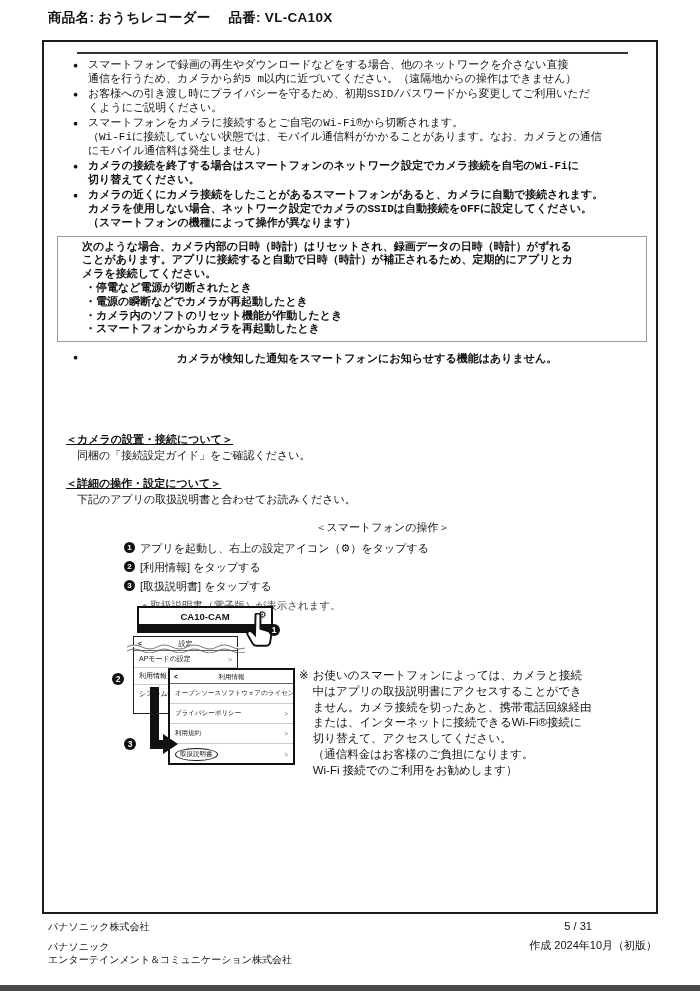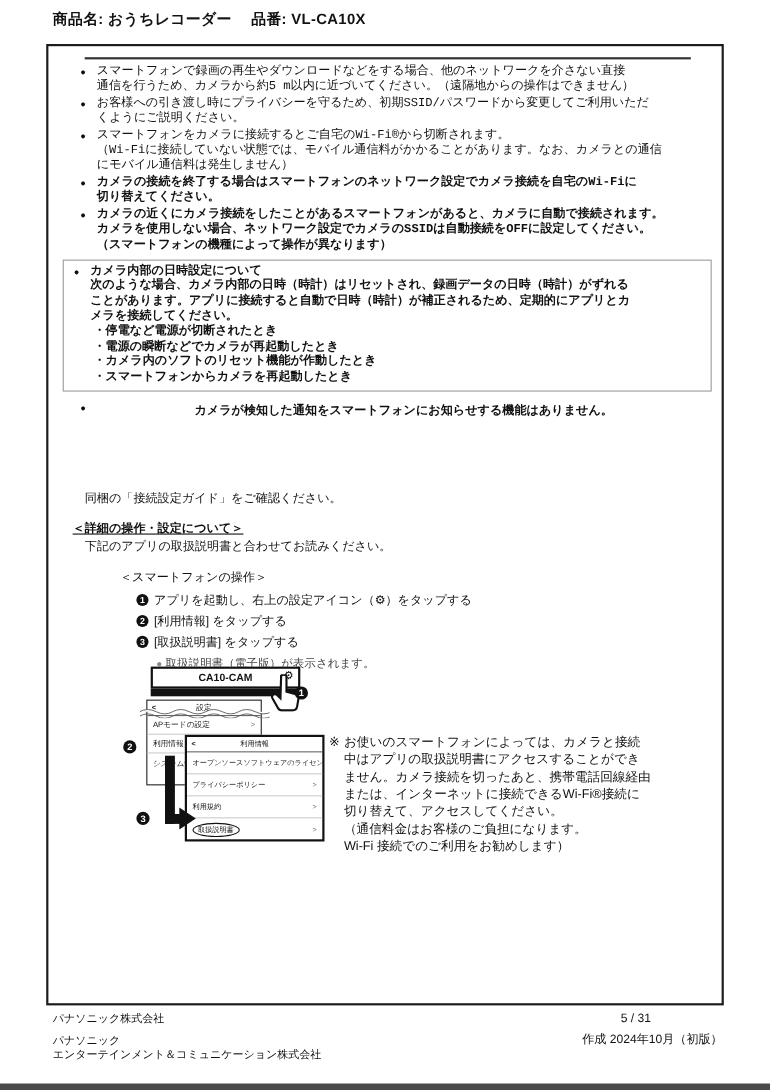--- a/index.html
+++ b/index.html
@@ -22,21 +22,21 @@
   .db-body{margin-left:15px;white-space:pre-line;}
   .db-item{margin-left:18px;}
   .final-bullet{position:relative;margin:9px 10px 0 29px;padding-left:15px;font-size:11px;font-weight:bold;text-align:center;}
   .final-bullet::before{content:"●";position:absolute;left:0;top:1px;font-size:8.5px;}
   
   .sections{margin:66px 0 0 22px;font-size:11px;line-height:14px;}
   .sec-heading{font-weight:bold;text-decoration:underline;}
   .sec-body{margin:2px 0 14px 11px;}
   
   .op{margin:12px 0 0 43px;font-size:11px;}
-  .op-heading{margin-bottom:7px;}
+  .op-heading{margin-bottom:7px;text-align:center;}
   .step{display:flex;align-items:flex-start;gap:5px;margin:0 0 5px 15px;}
   .badge{flex:0 0 auto;display:inline-block;width:11px;height:11px;border-radius:50%;background:#111;color:#fff;
          font-size:8px;line-height:11px;text-align:center;font-weight:bold;margin-top:1px;}
   .substep{margin-left:33px;color:#444;font-size:10.5px;}
   .gray-dot{color:#888;font-size:9px;margin-right:3px;}
   
   .figure-row{position:absolute;left:0;top:600px;width:580px;height:200px;}
   .badge-abs{position:absolute;width:12px;height:12px;border-radius:50%;background:#111;color:#fff;
              font-size:8.5px;line-height:12px;text-align:center;font-weight:bold;z-index:8;}
   .b1{left:268px;top:24px;}
@@ -91,34 +91,34 @@
 （Wi-Fiに接続していない状態では、モバイル通信料がかかることがあります。なお、カメラとの通信
 にモバイル通信料は発生しません）</li>
     <li class="bold">カメラの接続を終了する場合はスマートフォンのネットワーク設定でカメラ接続を自宅のWi-Fiに
 切り替えてください。</li>
     <li class="bold">カメラの近くにカメラ接続をしたことがあるスマートフォンがあると、カメラに自動で接続されます。
 カメラを使用しない場合、ネットワーク設定でカメラのSSIDは自動接続をOFFに設定してください。
 （スマートフォンの機種によって操作が異なります）</li>
   </ul>
 
   <div class="datebox">
-    <div class="db-title">カメラ内部の日時設定について</div>
     <div class="db-body">次のような場合、カメラ内部の日時（時計）はリセットされ、録画データの日時（時計）がずれる
 ことがあります。アプリに接続すると自動で日時（時計）が補正されるため、定期的にアプリとカ
 メラを接続してください。</div>
     <div class="db-item">・停電など電源が切断されたとき</div>
     <div class="db-item">・電源の瞬断などでカメラが再起動したとき</div>
     <div class="db-item">・カメラ内のソフトのリセット機能が作動したとき</div>
     <div class="db-item">・スマートフォンからカメラを再起動したとき</div>
   </div>
 
   <div class="final-bullet">カメラが検知した通知をスマートフォンにお知らせする機能はありません。</div>
 
   <div class="sections">
     <div>
+      <div class="sec-heading">＜カメラの設置・接続について＞</div>
       <div class="sec-body">同梱の「接続設定ガイド」をご確認ください。</div>
     </div>
     <div>
       <div class="sec-heading">＜詳細の操作・設定について＞</div>
       <div class="sec-body">下記のアプリの取扱説明書と合わせてお読みください。</div>
     </div>
 
     <div class="op">
       <div class="op-heading">＜スマートフォンの操作＞</div>
       <div class="step">

